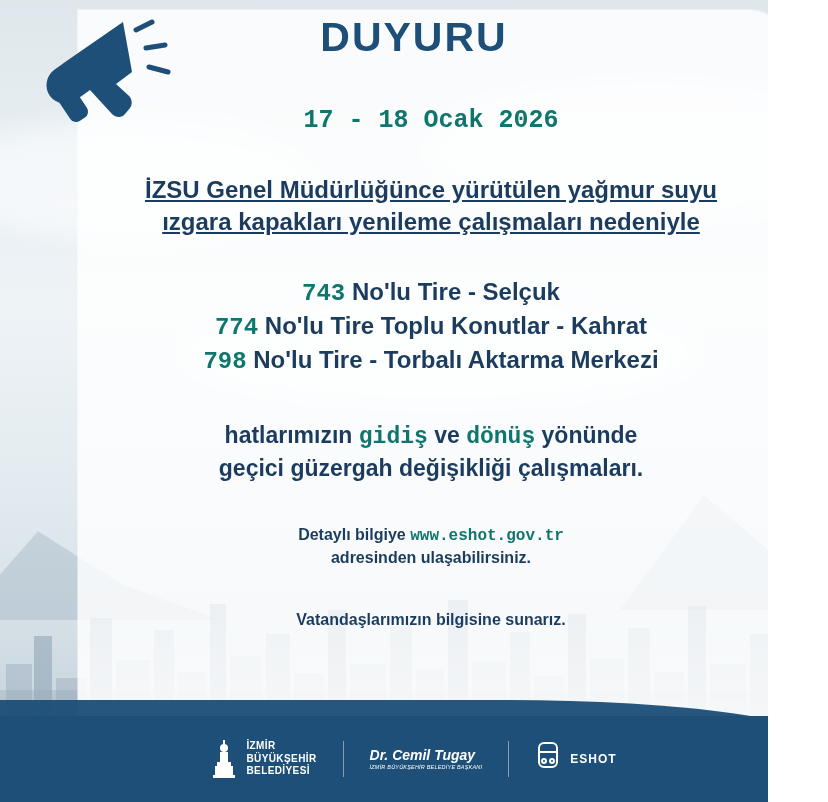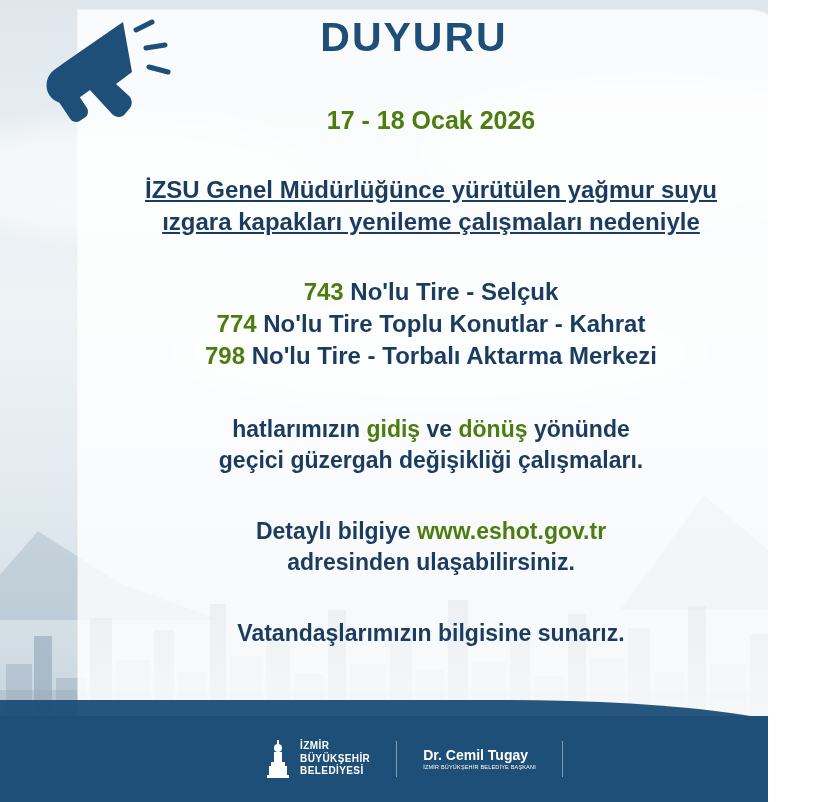--- a/index.html
+++ b/index.html
@@ -126,29 +126,29 @@
     top: 104px;
     width: 666px;
     text-align: center;
     color: #1b3c5e;
   }
   .blk { margin-bottom: 22px; }
   .line {
     font-weight: bold;
     line-height: 1.34;
   }
-  .red { color: #4d7c0f; }
+  .red { color: #0f766e; font-family: Liberation Mono, monospace; }
   .navy { color: #1b3c5e; }
 
   .s-date   { font-size: 25px; }
   .s-intro  { font-size: 24px; text-decoration: underline; }
   .s-routes { font-size: 24px; }
   .s-info   { font-size: 23px; }
-  .s-detail { font-size: 23px; }
-  .s-final  { font-size: 23px; }
+  .s-detail { font-size: 16px; }
+  .s-final  { font-size: 16px; }
 
   
   .footer {
     position: absolute;
     left: 0;
     bottom: 0;
     width: 828px;
     height: 86px;
     background: #1d4f78;
     border-top-left-radius: 0;
@@ -177,21 +177,21 @@
     align-items: center;
     gap: 9px;
     color: #ffffff;
   }
   .f-sep {
     width: 1px;
     height: 36px;
     background: rgba(255,255,255,0.45);
   }
   .f-txt1 { font-size: 10px; font-weight: bold; line-height: 1.25; letter-spacing: .4px; }
-  .f-txt2 { font-size: 14px; font-weight: bold; line-height: 1.2; }
+  .f-txt2 { font-size: 14px; font-weight: bold; line-height: 1.2; font-style: italic; }
   .f-txt2 .sub { display:block; font-size: 5.5px; font-weight: normal; letter-spacing: .2px; }
   .f-txt3 { font-size: 12px; font-weight: bold; letter-spacing: 1px; }
   .f-logo { width: 26px; height: 40px; }
 </style>
 </head>
 <body>
 
 <div id="poster">
 
   <div class="bg-sky"></div>
@@ -323,16 +323,29 @@
 
     <div class="f-item">
       <span class="f-txt2">
         <span>Dr. Cemil Tugay</span>
         <span class="sub">İZMİR BÜYÜKŞEHİR BELEDİYE BAŞKANI</span>
       </span>
     </div>
 
     <div class="f-sep"></div>
 
+    <div class="f-item">
+      <span class="f-logo">
+        <svg width="26" height="40" viewBox="0 0 26 40" xmlns="http://www.w3.org/2000/svg">
+          <g fill="none" stroke="#ffffff" stroke-width="2">
+            <rect x="4" y="4" width="18" height="24" rx="5"></rect>
+            <line x1="4" y1="13" x2="22" y2="13"></line>
+            <circle cx="9" cy="22" r="2"></circle>
+            <circle cx="17" cy="22" r="2"></circle>
+          </g>
+        </svg>
+      </span>
+      <span class="f-txt3">ESHOT</span>
+    </div>
 
   </div>
 
 </div>
 
 </body></html>

